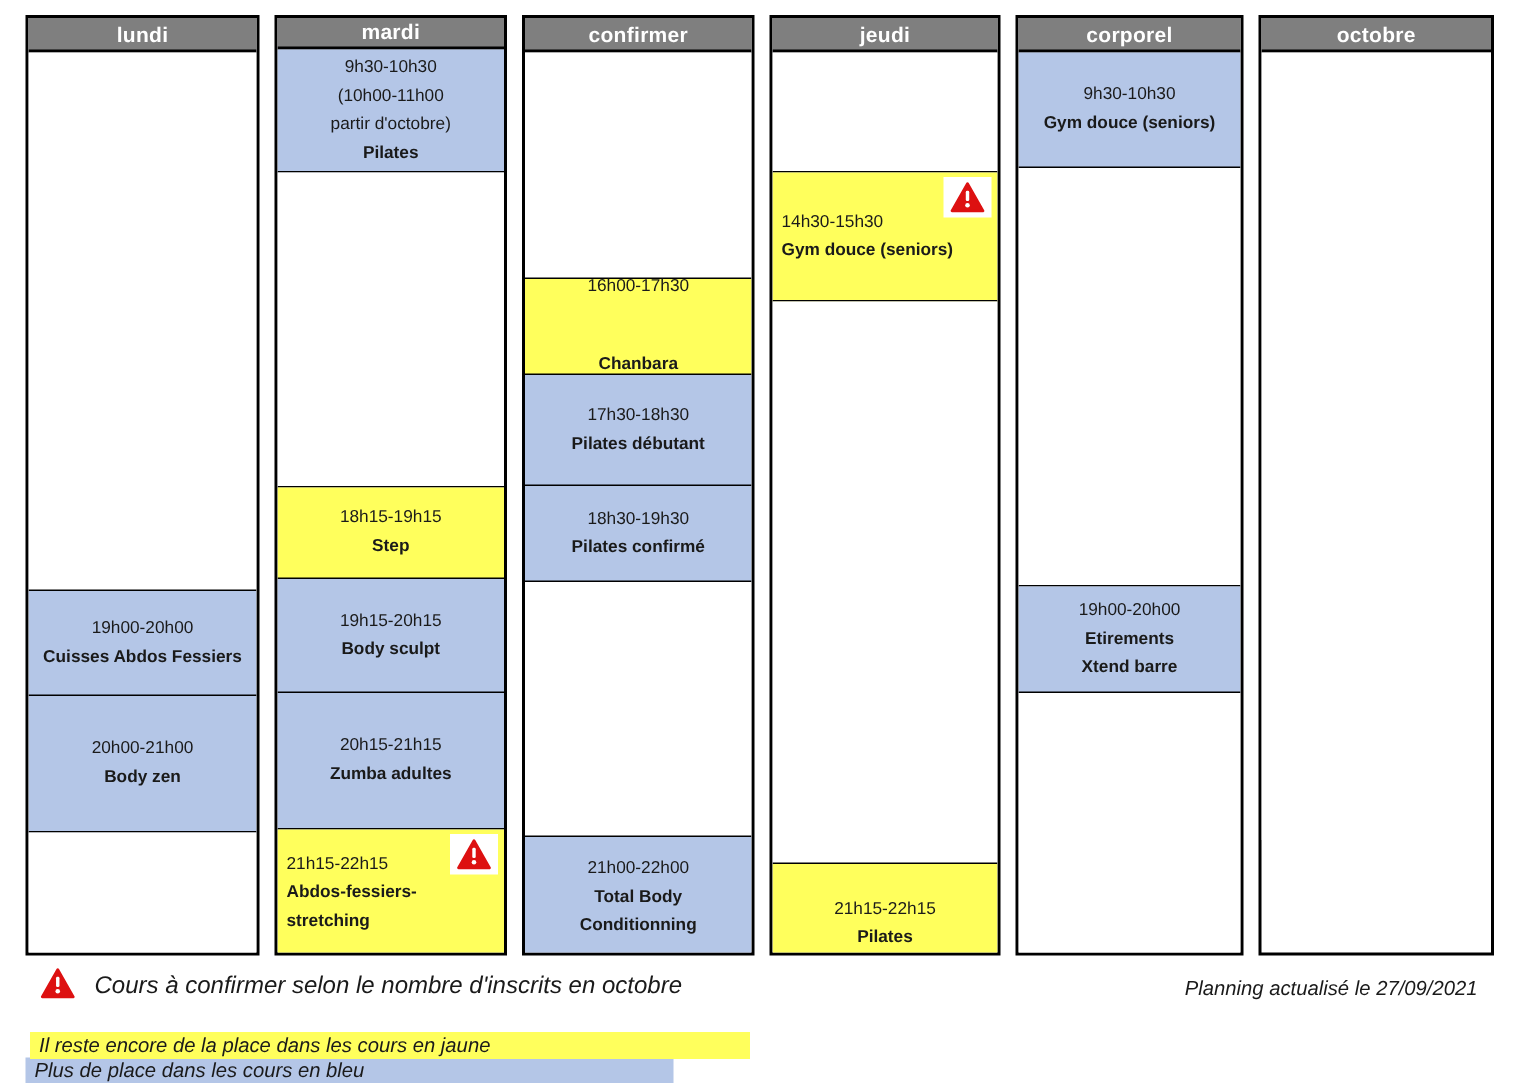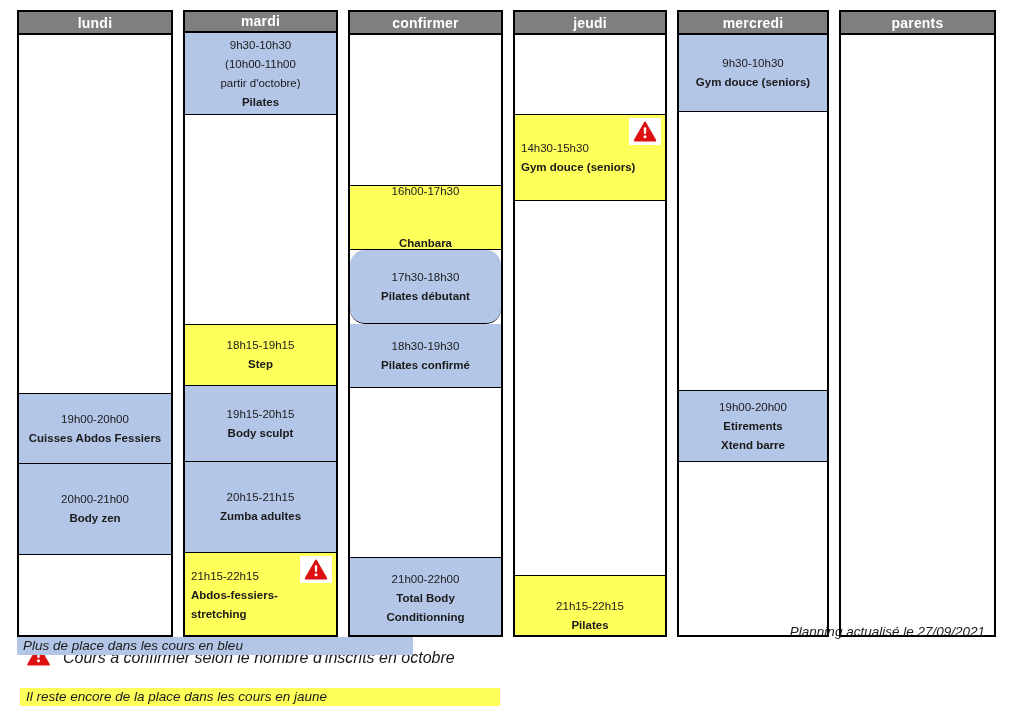--- a/index.html
+++ b/index.html
@@ -39,24 +39,24 @@
   .warn-badge svg{display:block;}
   
   .legend-warning-row{
     position:absolute;left:27px;top:645px;display:flex;align-items:center;gap:13px;
   }
   .legend-warning-text{font-style:italic;font-size:16px;}
   .legend-strip{
     position:absolute;box-sizing:border-box;height:18px;line-height:18px;
     font-style:italic;font-size:13.5px;padding-left:6px;white-space:nowrap;overflow:hidden;
   }
-  .legend-strip.blue{left:17px;top:637px;width:396px;background:var(--course-blue,#b4c6e7);}
+  .legend-strip.blue{left:17px;top:705px;width:432px;background:var(--course-blue,#b4c6e7);}
   .legend-strip.yellow{left:20px;top:688px;width:480px;background:var(--course-yellow,#ffff5c);}
   .updated-note{
-    position:absolute;top:624px;right:24px;font-style:italic;font-size:13.5px;
+    position:absolute;top:651px;right:24px;font-style:italic;font-size:13.5px;
   }
 </style>
 </head>
 <body>
 
 <div class="board">
     <div class="col" style="width: 156px;">
       <div class="hdr">lundi</div>
       <div class="cell bg-white" style="height: 359px;"></div>
       <div class="cell bg-blue" style="height: 70px;">
@@ -103,21 +103,21 @@
         </div>
       </div>
     </div>
     <div class="col" style="width: 155px;">
       <div class="hdr">confirmer</div>
       <div class="cell bg-white" style="height: 151px;"></div>
       <div class="cell bg-yellow" style="height: 64px; gap: 33px;">
         <div class="line t-time">16h00-17h30</div>
         <div class="line t-name">Chanbara</div>
       </div>
-      <div class="cell bg-blue" style="height: 74px; border-radius: 15px;">
+      <div class="cell bg-blue" style="height: 74px;">
         <div class="line t-time">17h30-18h30</div>
         <div class="line t-name">Pilates débutant</div>
       </div>
       <div class="cell bg-blue" style="height: 64px; text-align: center;">
         <div class="line t-time">18h30-19h30</div>
         <div class="line t-name">Pilates confirmé</div>
       </div>
       <div class="cell bg-white" style="height: 170px;"></div>
       <div class="cell bg-blue" style="height: 81px;">
         <div class="line t-time">21h00-22h00</div>
@@ -139,35 +139,35 @@
           </svg>
         </div>
       </div>
       <div class="cell bg-white" style="height: 375px;"></div>
       <div class="cell bg-yellow" style="height: 80px;">
         <div class="line t-time">21h15-22h15</div>
         <div class="line t-name">Pilates</div>
       </div>
     </div>
     <div class="col" style="width: 152px;">
-      <div class="hdr">mercredi</div>
+      <div class="hdr">corporel</div>
       <div class="cell bg-blue" style="height: 77px;">
         <div class="line t-time">9h30-10h30</div>
         <div class="line t-name">Gym douce (seniors)</div>
       </div>
       <div class="cell bg-white" style="height: 279px;"></div>
       <div class="cell bg-blue" style="height: 71px;">
         <div class="line t-time">19h00-20h00</div>
         <div class="line t-name">Etirements</div>
         <div class="line t-name">Xtend barre</div>
       </div>
       <div class="cell bg-white" style="height: 177px;"></div>
     </div>
     <div class="col" style="width: 157px;">
-      <div class="hdr">parents</div>
+      <div class="hdr">octobre</div>
       <div class="cell bg-white" style="height: 525px;"></div>
     </div>
   </div>
 
 <div class="legend-warning-row">
   <span class="warn-inline">
     <svg width="23" height="21" viewBox="0 0 24 22">
       <path d="M12 1.5 L22.8 20.5 H1.2 Z" fill="#dd1111" stroke="#dd1111" stroke-width="2" stroke-linejoin="round"></path>
       <rect x="10.8" y="6.5" width="2.4" height="7.2" rx="1" fill="#fff"></rect>
       <circle cx="12" cy="16.6" r="1.6" fill="#fff"></circle>

